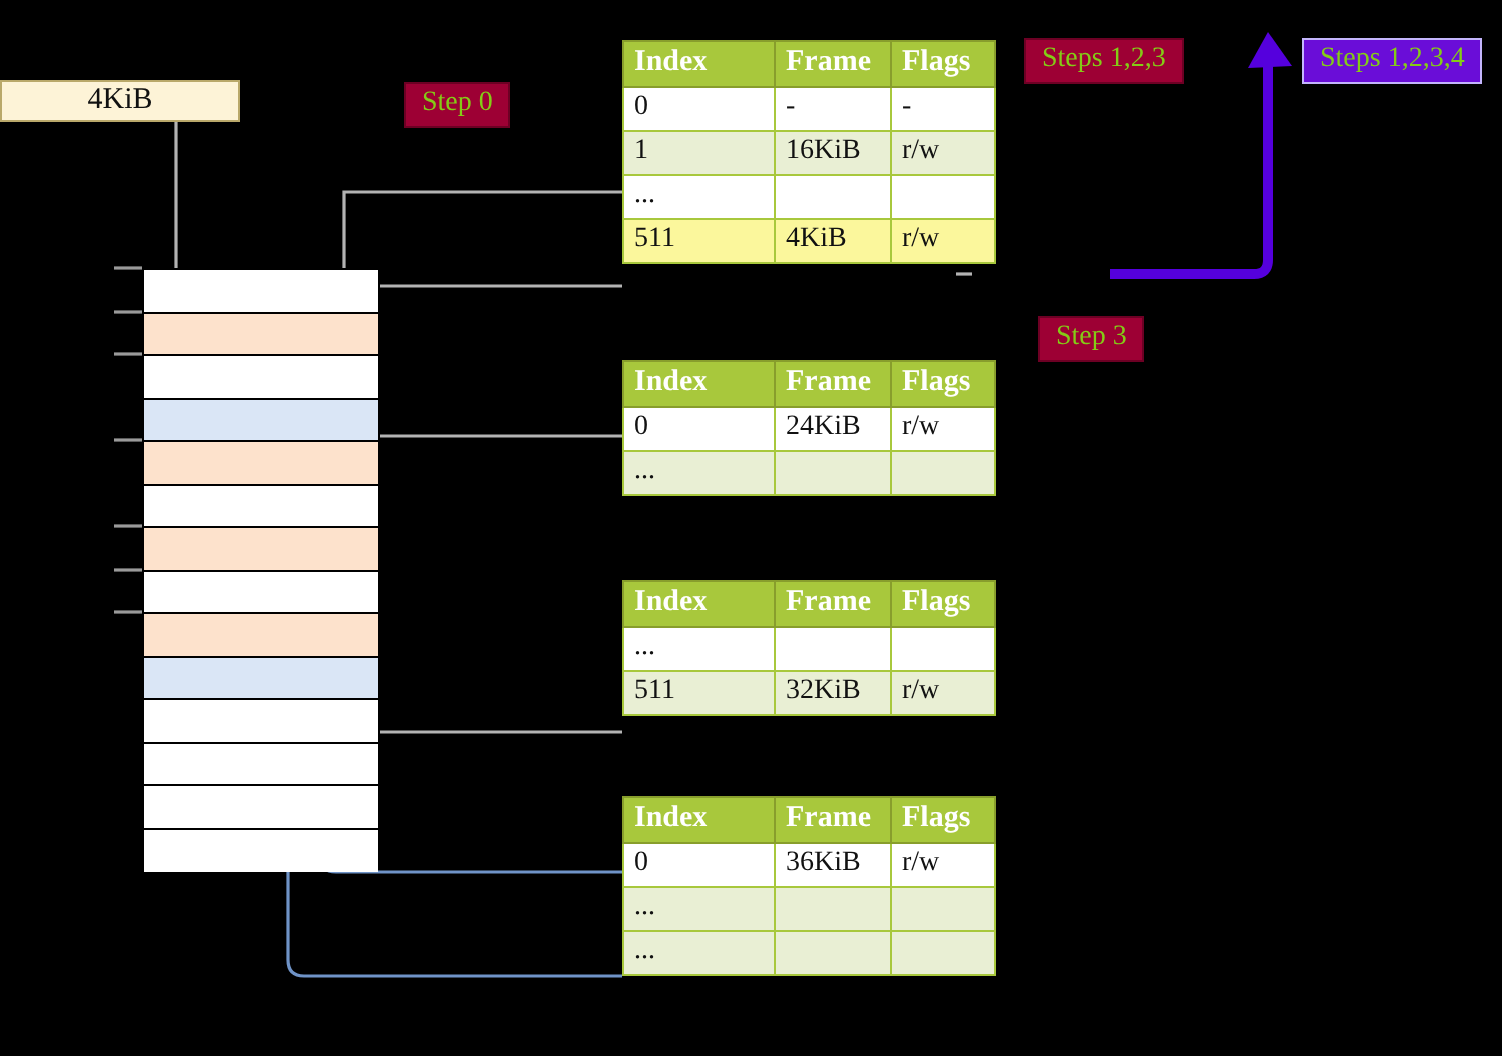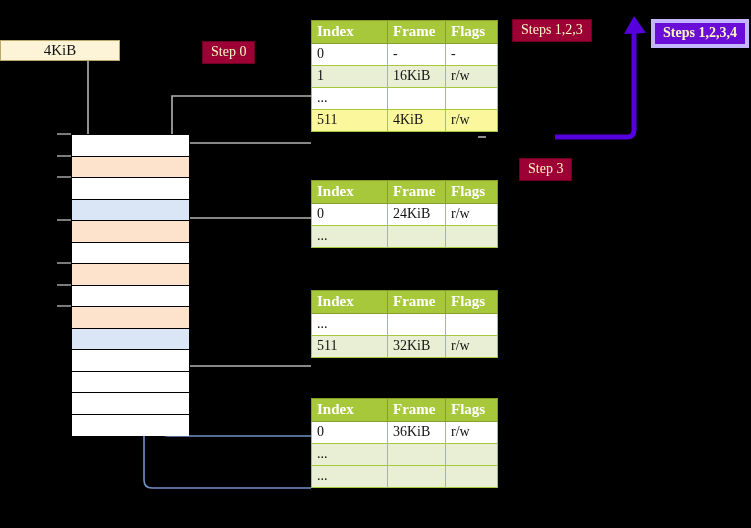--- a/index.html
+++ b/index.html
@@ -31,29 +31,29 @@
     color: #111;
     font-size: 15px;
     line-height: 19px;
     text-align: center;
     white-space: nowrap;
   }
 
   
   .badge {
     position: absolute;
-    color: #fef9c3;
+    color: #84cc16;
     font-size: 14px;
     line-height: 18px;
     padding: 1px 8px 2px 8px;
     white-space: nowrap;
     text-align: center;
   }
   .badge-dark  { background: #9d0034; border: 1px solid #6d0024; }
-  .badge-purple{ background: #6a0dd8; border: 4px solid #c4b5fd; font-weight: bold; }
+  .badge-purple{ background: #6a0dd8; border: 1px solid #c4b5fd; }
 
   #badge-step0  { left: 202px; top: 41px; }
   #badge-steps123 { left: 512px; top: 19px; }
   #badge-steps1234{ left: 651px; top: 19px; }
   #badge-step4  { left: 519px; top: 158px; }
 
   
   #memcol {
     position: absolute;
     left: 71px; top: 134px;

